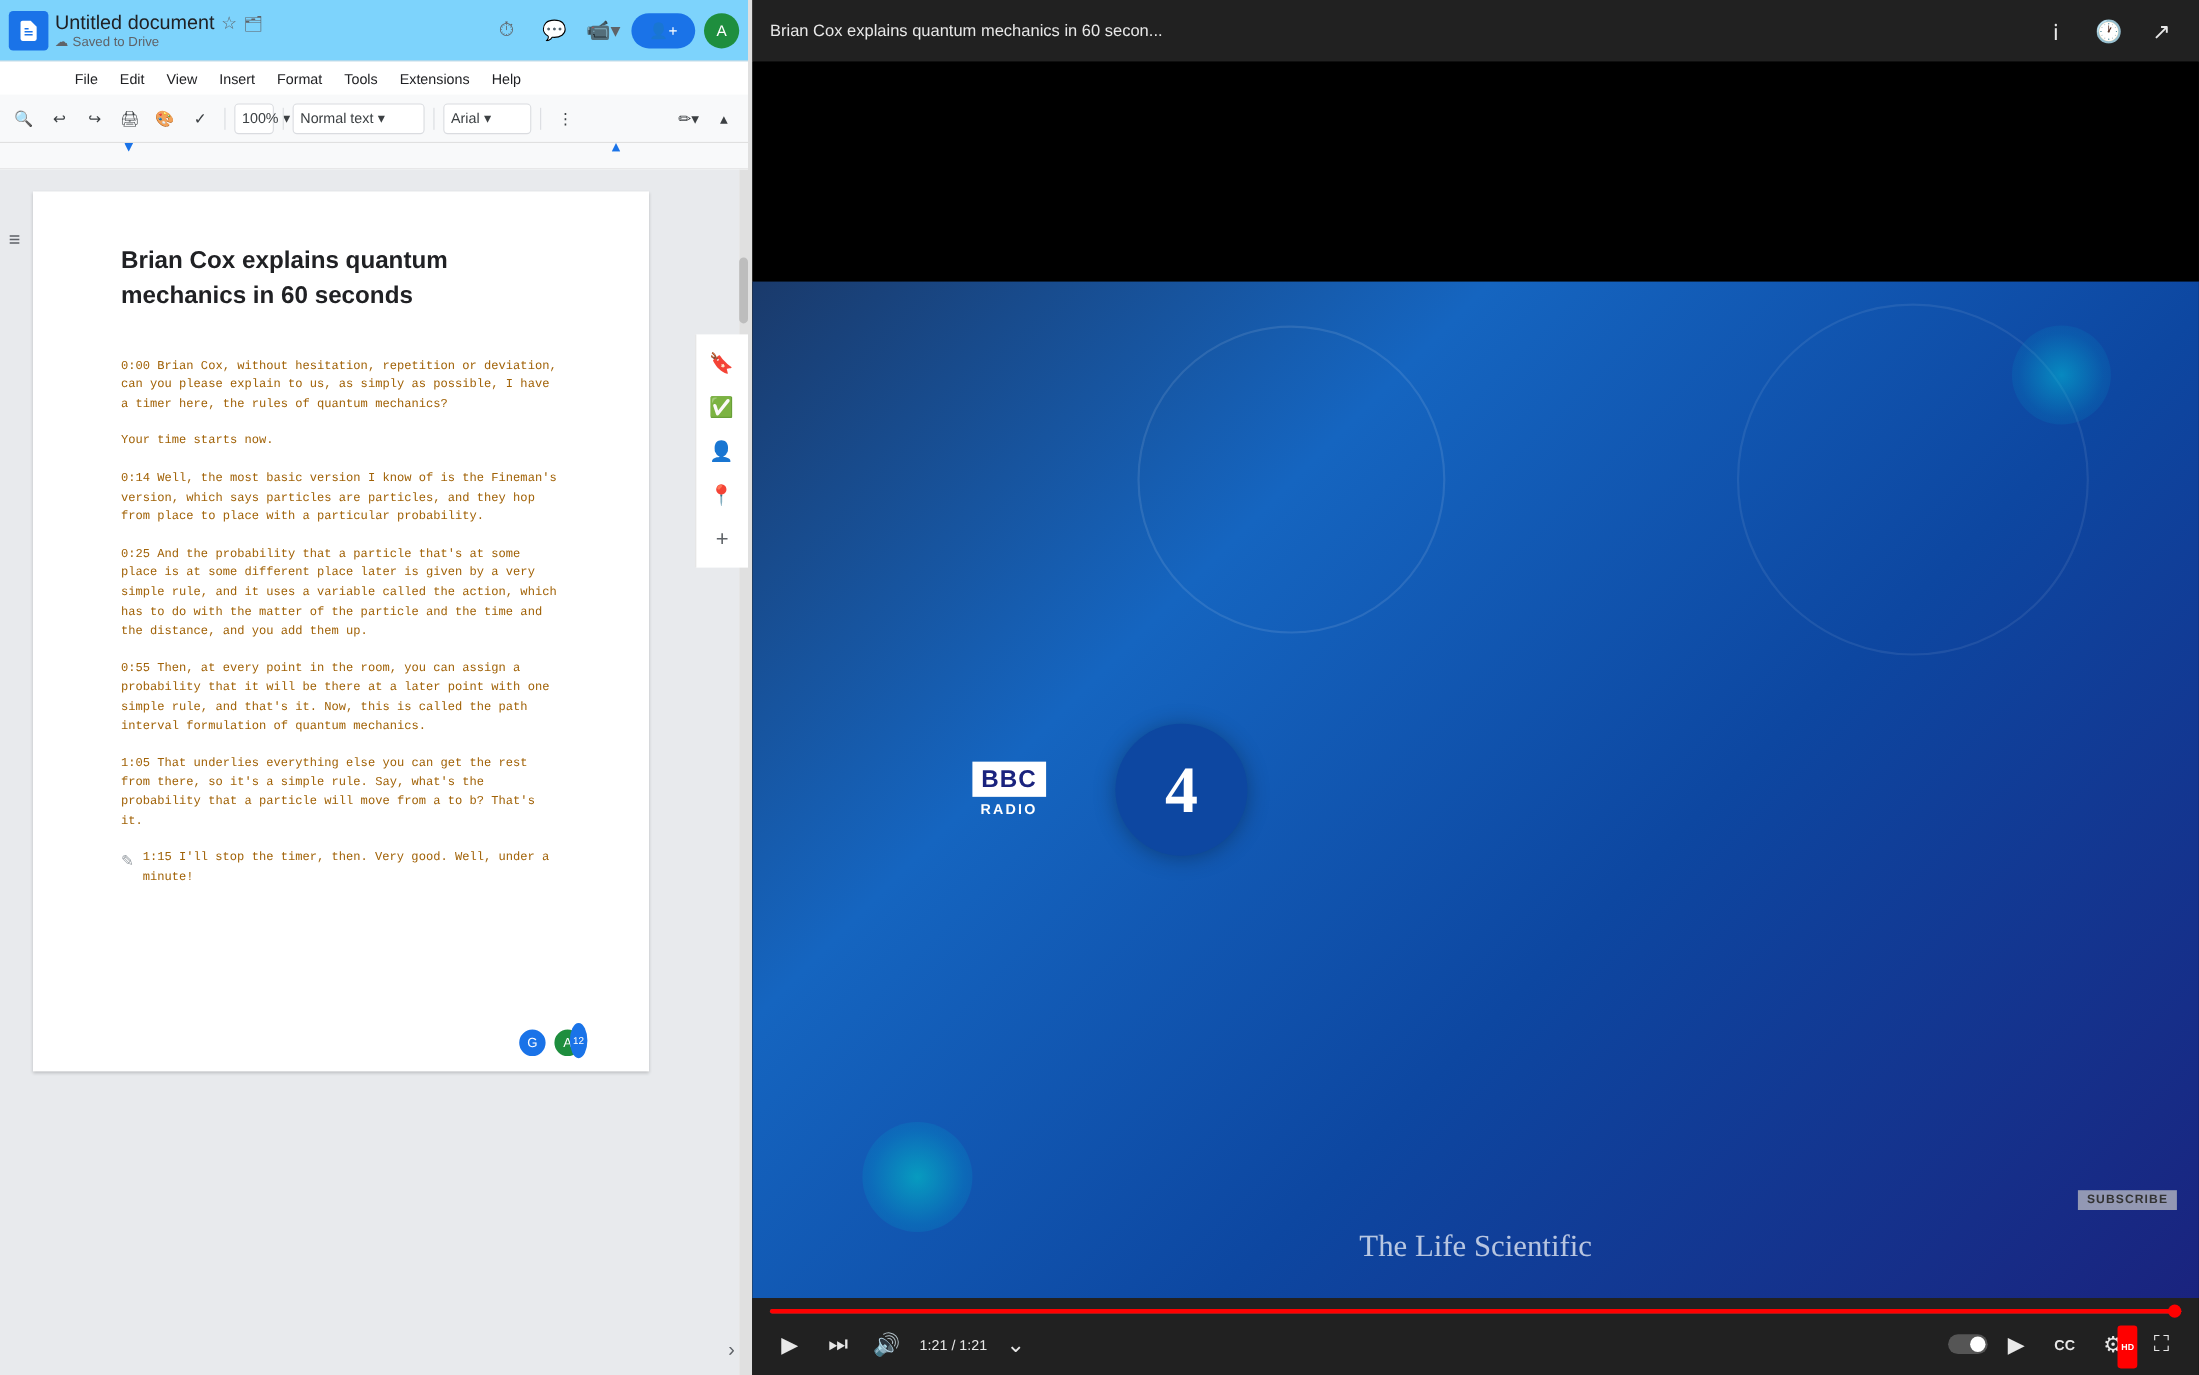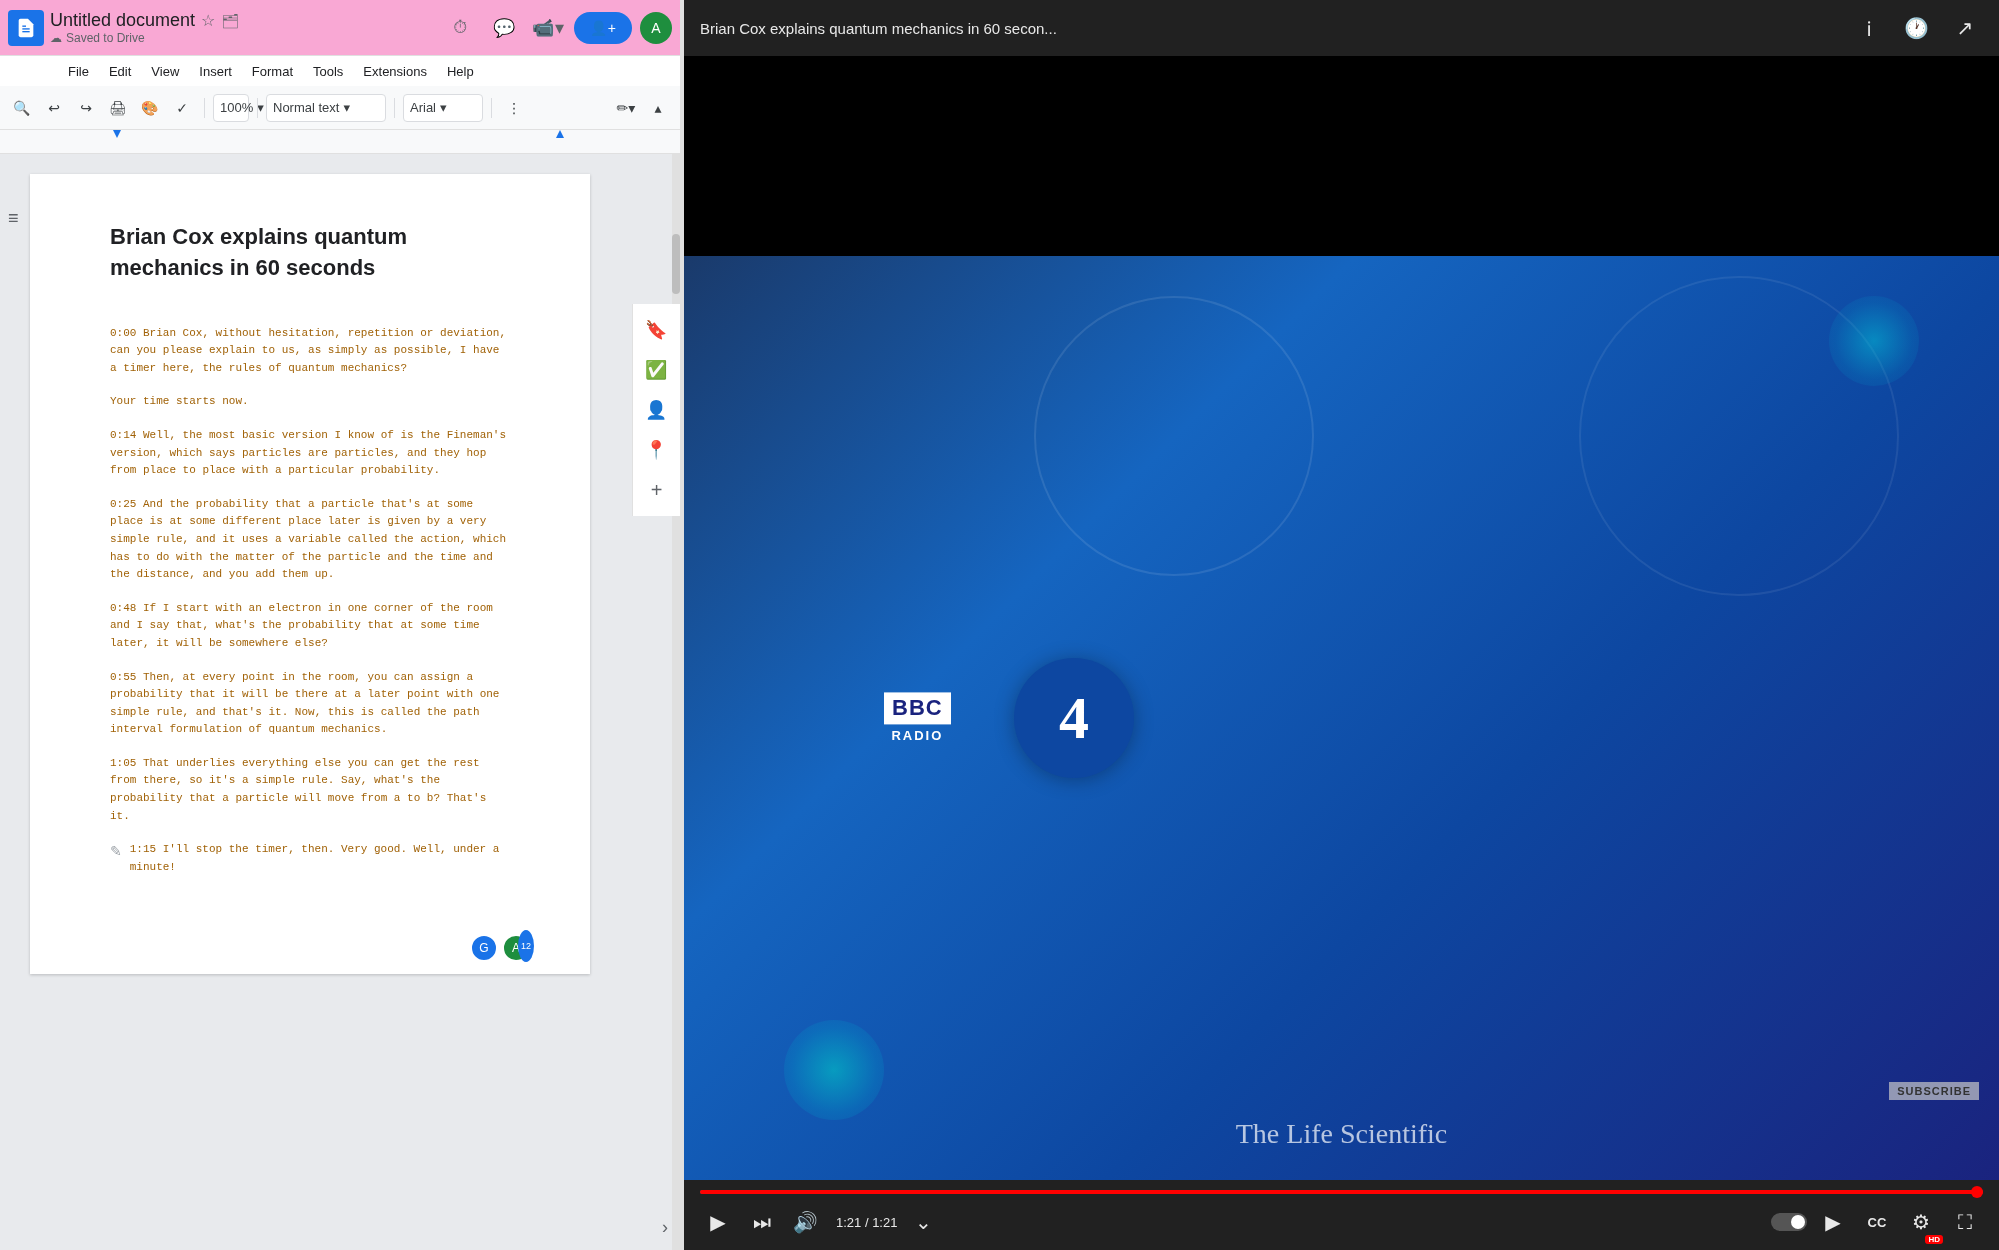--- a/index.html
+++ b/index.html
@@ -11,21 +11,21 @@
       height: 1250px;
       display: flex;
       flex-direction: column;
       background: #fff;
       position: relative;
     }
 
     
     #docs-topbar {
       height: 56px;
-      background: #f9a8d4;
+      background: #7dd3fc;
       display: flex;
       align-items: center;
       padding: 0 8px;
       border-bottom: 1px solid #e0e0e0;
       gap: 6px;
     }
     .docs-logo {
       width: 36px; height: 36px;
       background: #1a73e8;
       border-radius: 4px;
@@ -619,21 +619,20 @@
     <div class="doc-list-icon">≡</div>
 
     <div id="doc-scroll-area" style="padding: 20px 50px 20px 30px;">
       <div id="doc-page">
         <h1 id="doc-heading">Brian Cox explains quantum mechanics in 60 seconds</h1>
 
         <p class="doc-paragraph">0:00 Brian Cox, without hesitation, repetition or deviation, can you please explain to us, as simply as possible, I have a timer here, the rules of quantum mechanics?</p>
         <p class="doc-paragraph">Your time starts now.</p>
         <p class="doc-paragraph">0:14 Well, the most basic version I know of is the Fineman's version, which says particles are particles, and they hop from place to place with a particular probability.</p>
         <p class="doc-paragraph">0:25 And the probability that a particle that's at some place is at some different place later is given by a very simple rule, and it uses a variable called the action, which has to do with the matter of the particle and the time and the distance, and you add them up.</p>
-        <p class="doc-paragraph">0:48 If I start with an electron in one corner of the room and I say that, what's the probability that at some time later, it will be somewhere else?</p>
         <p class="doc-paragraph">0:55 Then, at every point in the room, you can assign a probability that it will be there at a later point with one simple rule, and that's it. Now, this is called the path interval formulation of quantum mechanics.</p>
         <p class="doc-paragraph">1:05 That underlies everything else you can get the rest from there, so it's a simple rule. Say, what's the probability that a particle will move from a to b? That's it.</p>
 
         <div style="display:flex;align-items:flex-start;gap:8px;margin-bottom:16px">
           <span style="color:#9aa0a6;font-size:14px;margin-top:2px">✎</span>
           <p class="doc-paragraph" style="margin:0">1:15 I'll stop the timer, then. Very good. Well, under a minute!</p>
         </div>
 
         <div id="doc-bottom-avatars">
           <div class="bottom-avatar bottom-avatar-blue">
@@ -727,21 +726,21 @@
 
         <div class="yt-toggle-switch"></div>
 
         <button class="yt-ctrl-btn">▶</button>
 
         <button class="yt-ctrl-btn" style="font-size:13px;font-weight:700">CC</button>
 
         <div style="position:relative;display:inline-flex;align-items:center">
           <button class="yt-ctrl-btn" style="position:relative">
             <span>⚙</span>
-            <div class="yt-hd-badge" style="position:absolute;bottom:-4px;right:-4px;font-size:8px;padding:0 3px">HD</div>
+            <div class="yt-hd-badge" style="position:absolute;bottom:-4px;right:-4px;font-size:8px;padding:15px 3px">HD</div>
           </button>
         </div>
 
         <button class="yt-ctrl-btn">
           <span>⛶</span>
         </button>
       </div>
     </div>
   </div>
 </div>

